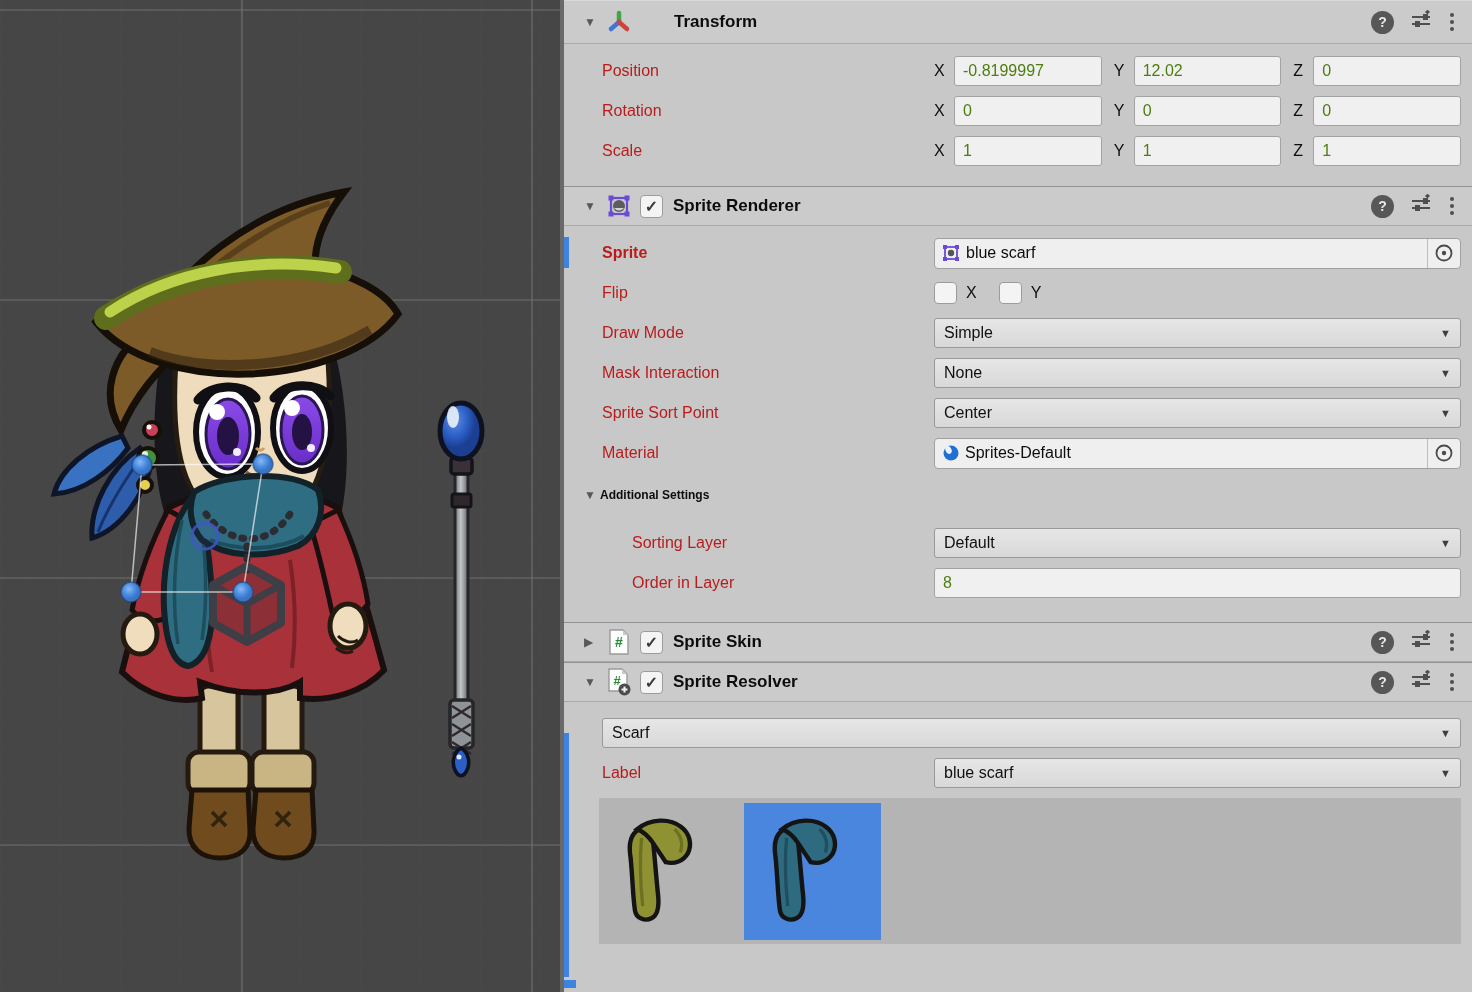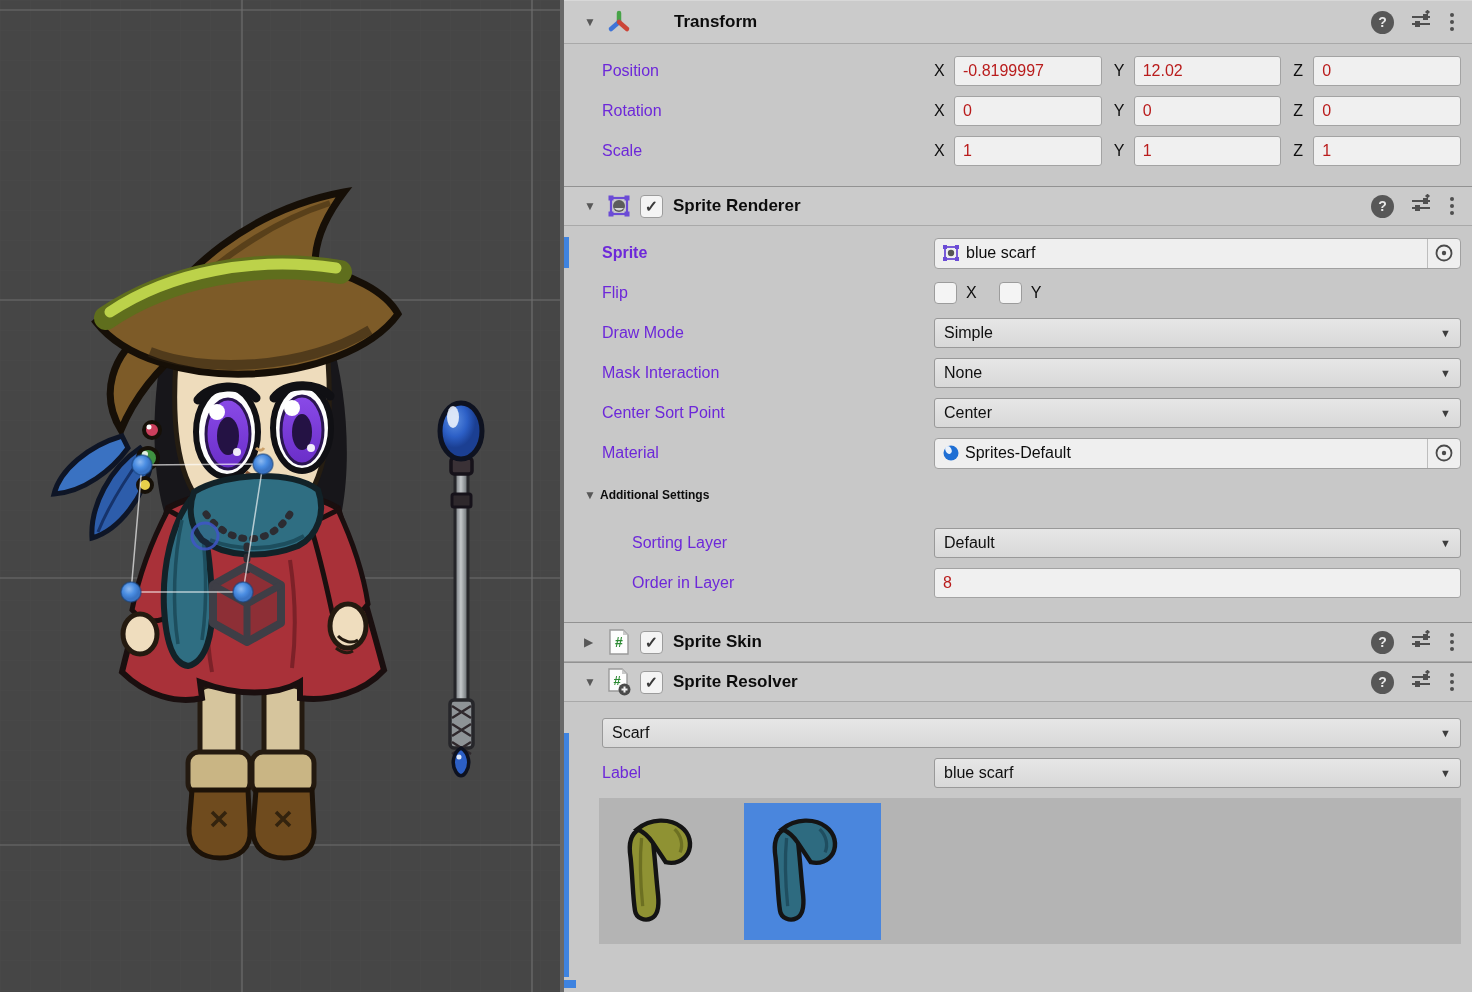--- a/index.html
+++ b/index.html
@@ -28,31 +28,31 @@
   .kebab{display:flex;flex-direction:column;gap:3px;padding:2px;}
   .kebab i{width:4px;height:4px;border-radius:50%;background:#4f4f4f;}
 
   .checkbox{width:23px;height:23px;background:#f4f4f4;border:1px solid #9c9c9c;border-radius:4px;
     box-sizing:border-box;display:flex;align-items:center;justify-content:center;
     font-size:16px;font-weight:bold;color:#3a3a3a;margin-right:10px;flex:0 0 23px;}
   .checkbox.small{width:22px;height:22px;margin-right:0;}
 
   .row{display:flex;align-items:center;height:30px;margin:10px 11px 0 38px;}
   .row.first{margin-top:12px;}
-  .row-label{flex:0 0 332px;color:#6d28d9;}
+  .row-label{flex:0 0 332px;color:#b91c1c;}
   .row-label.indent{flex:0 0 332px;padding-left:30px;box-sizing:border-box;}
   .row-label.bold{font-weight:bold;}
   .row-value{flex:1;display:flex;align-items:center;min-width:0;}
 
   .fold-row{display:flex;align-items:center;height:26px;margin:14px 11px 0 20px;}
   .fold-row .comp-title{font-size:12px;}
 
   
   .tfield{flex:1;height:30px;background:#f0f0f0;border:1px solid #a3a3a3;border-radius:3px;
-    box-sizing:border-box;font:16px "Liberation Sans",sans-serif;color:#b91c1c;padding:0 8px;min-width:0;}
+    box-sizing:border-box;font:16px "Liberation Sans",sans-serif;color:#4d7c0f;padding:0 8px;min-width:0;}
   .axis{flex:1;display:flex;align-items:center;min-width:0;}
   .axis + .axis{margin-left:12px;}
   .axis-letter{flex:0 0 20px;color:#0e0e0e;}
   .dropdown{flex:1;height:30px;background:linear-gradient(#e6e6e6,#d8d8d8);
     border:1px solid #999;border-radius:3px;display:flex;align-items:center;
     padding:0 9px;box-sizing:border-box;position:relative;color:#101010;}
   .dd-arrow{position:absolute;right:9px;font-size:11px;color:#3d3d3d;}
   .objfield{flex:1;height:31px;background:#efefef;border:1px solid #a0a0a0;border-radius:4px;
     display:flex;align-items:center;box-sizing:border-box;overflow:hidden;}
   .objfield .obj-text{margin-left:5px;color:#0d0d0d;}
@@ -393,21 +393,21 @@
         <span class="row-label">Mask Interaction</span>
         <span class="row-value">
           <span class="dropdown">
             <span>None</span>
             <span class="dd-arrow">▼</span>
           </span>
         </span>
       </div>
 
       <div class="row">
-        <span class="row-label">Center Sort Point</span>
+        <span class="row-label">Sprite Sort Point</span>
         <span class="row-value">
           <span class="dropdown">
             <span>Center</span>
             <span class="dd-arrow">▼</span>
           </span>
         </span>
       </div>
 
       <div class="row">
         <span class="row-label">Material</span>

